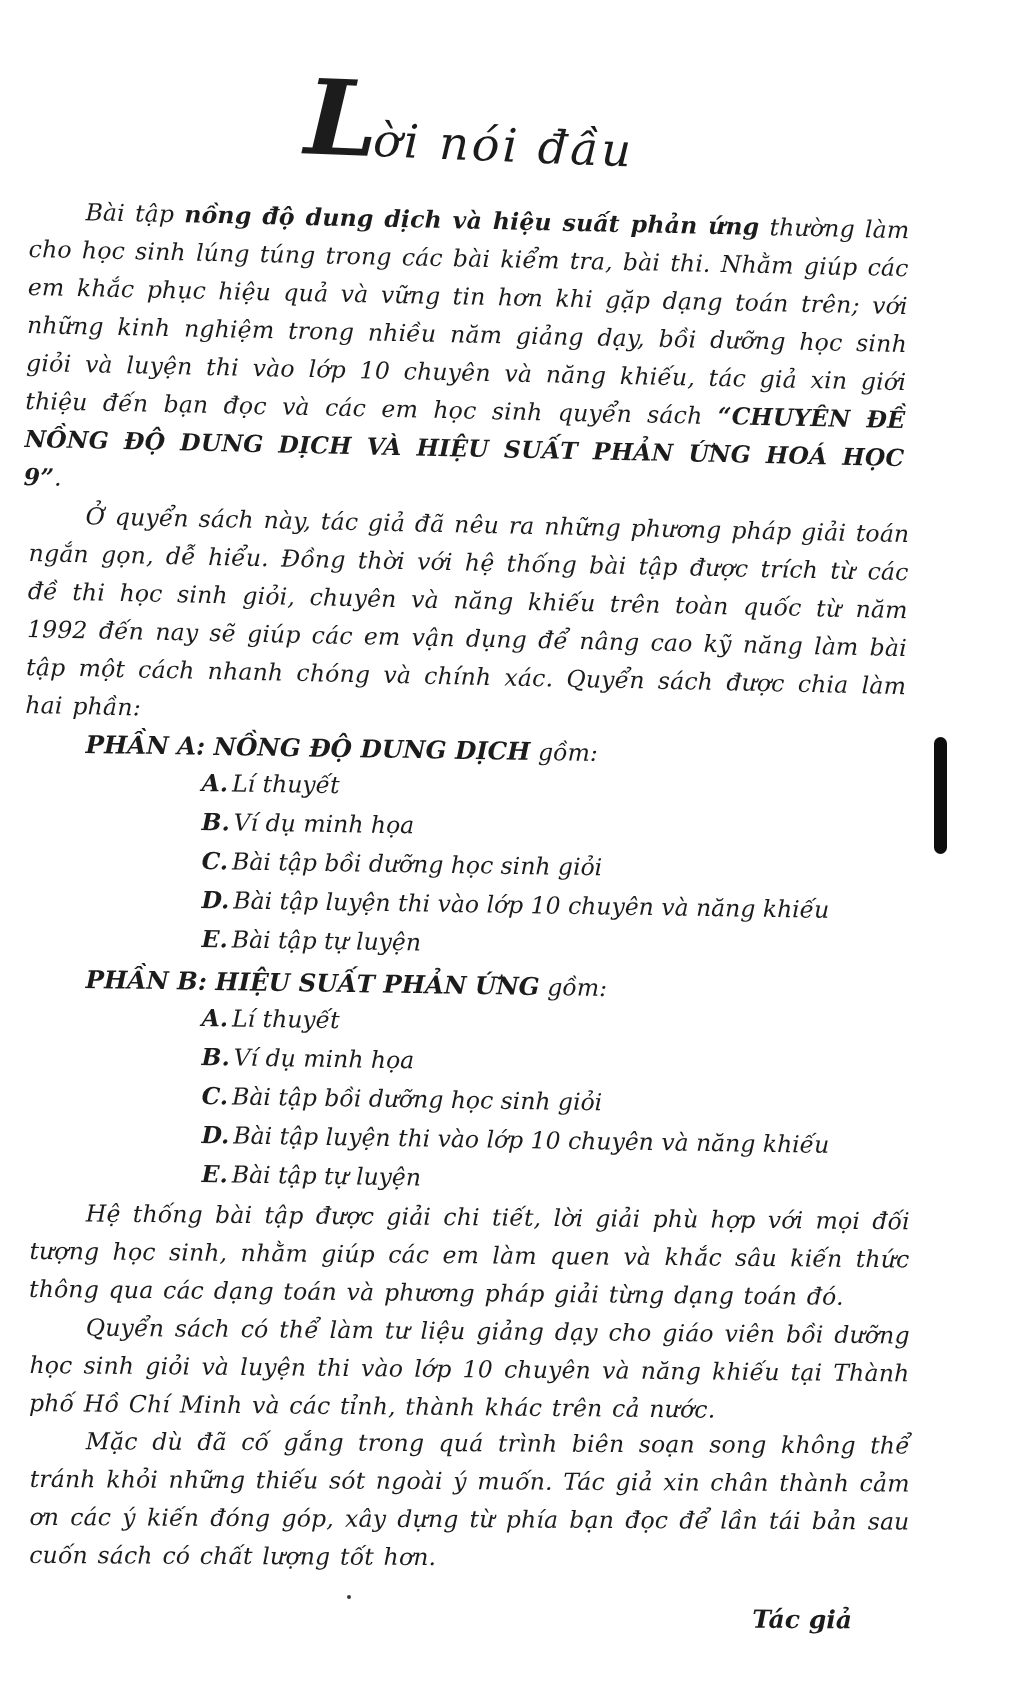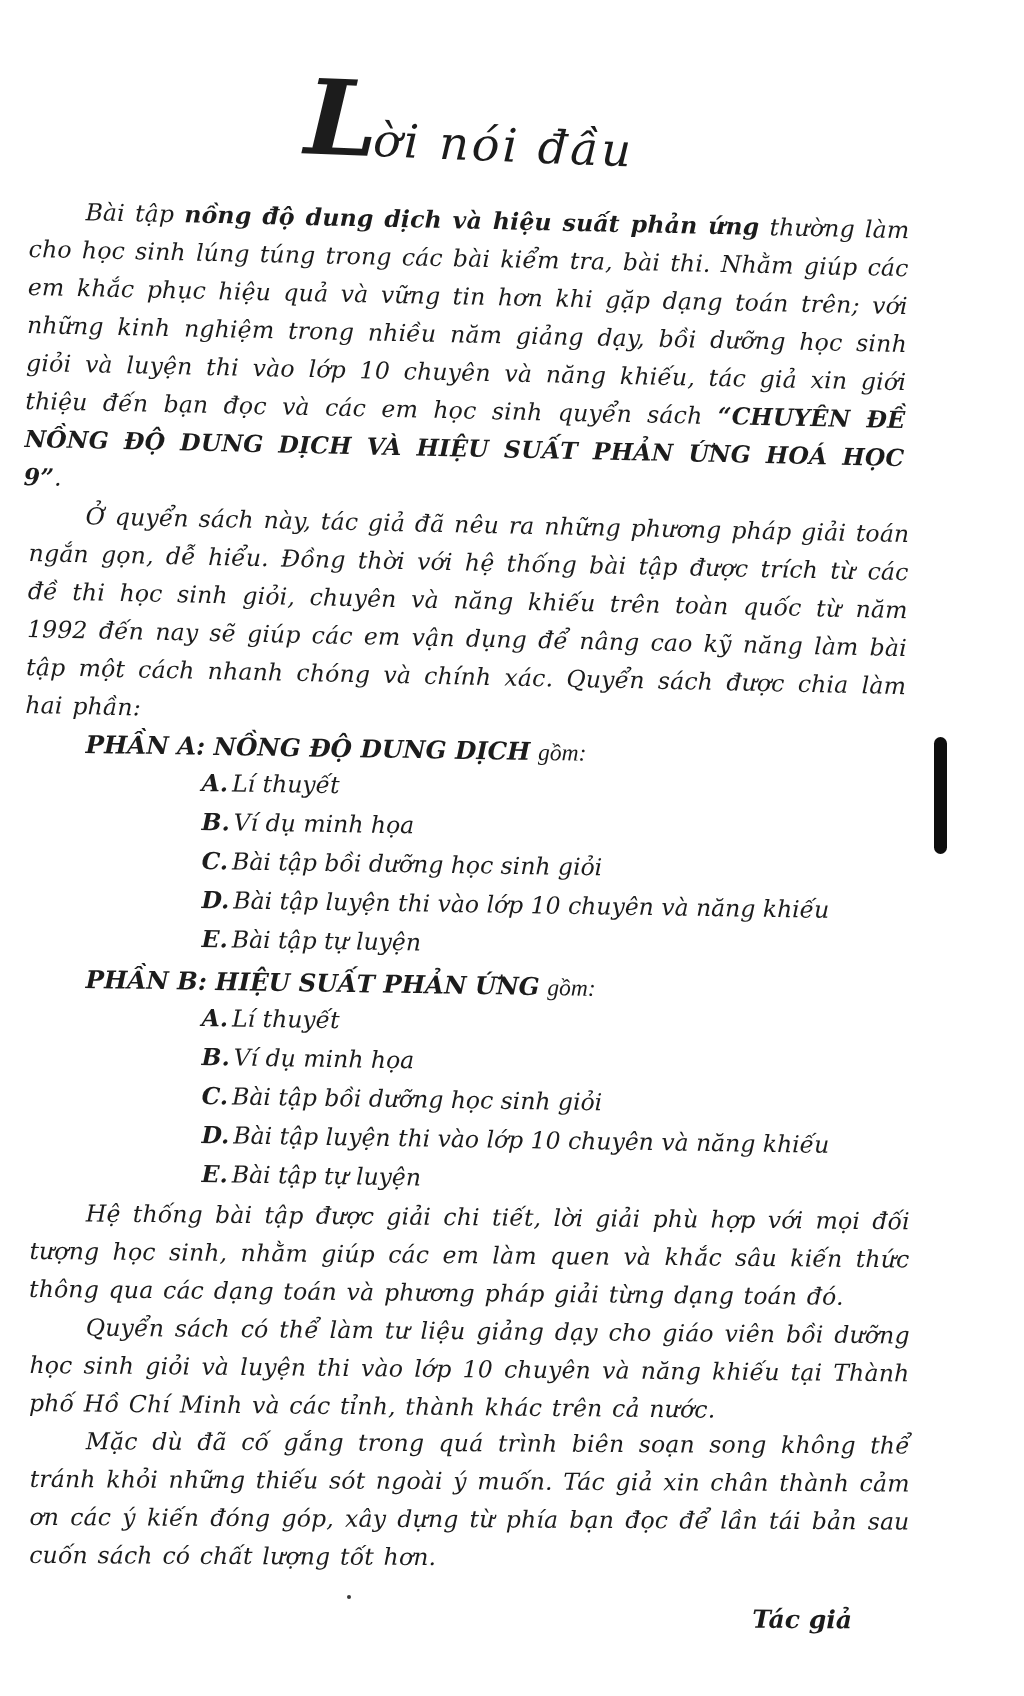--- a/index.html
+++ b/index.html
@@ -48,21 +48,21 @@
   .tilt-b { transform: rotate(0.9deg);  transform-origin: 0 0; }
   .tilt-c { transform: rotate(0.55deg); transform-origin: 0 0; }
   .tilt-d { transform: rotate(0.3deg);  transform-origin: 0 0; }
   b, .bold { font-weight: bold; }
   .part-heading {
     font-size: 24.5px;
     line-height: 40px;
     padding-left: 56px;
     white-space: nowrap;
   }
-  .part-heading .gom { font-weight: normal; font-size: 23.5px; font-family: Liberation Serif, serif; }
+  .part-heading .gom { font-weight: normal; font-size: 23.5px; }
   .item {
     font-size: 23.5px;
     line-height: 39px;
     margin-left: 172px;
     white-space: nowrap;
   }
   .item b { margin-right: 4px; }
   .signature {
     font-size: 25px;
     line-height: 40px;

